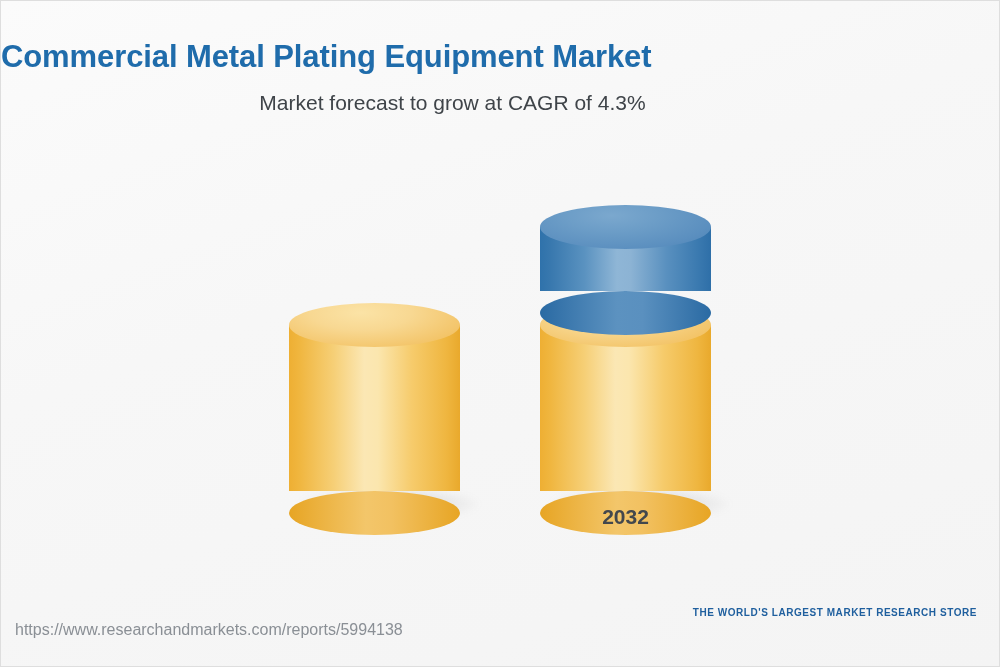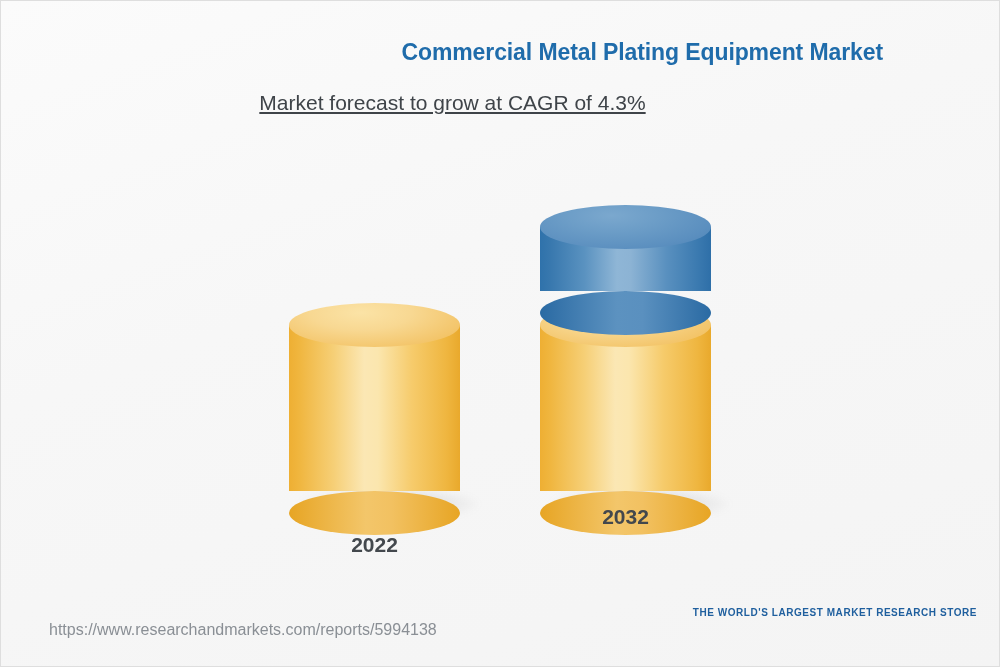--- a/index.html
+++ b/index.html
@@ -19,36 +19,35 @@
     background: linear-gradient(160deg, #fbfbfb 0%, #f7f7f7 40%, #f4f4f4 100%);
     overflow: hidden;
   }
 
   
   .title {
     position: absolute;
     left: 0;
     top: 38px;
     width: 882px;
-    text-align: right;
-    font-size: 23px;
+    text-align: left;
+    font-size: 31px;
     font-weight: bold;
     color: #1f6cab;
     letter-spacing: -0.1px;
   }
   .subtitle {
     position: absolute;
     left: 0;
     top: 90px;
     width: 903px;
     text-align: center;
     font-size: 21px;
     font-weight: normal;
     color: #3f4449;
-    text-decoration: underline;
   }
 
   
   .plot {
     position: absolute;
     left: 0;
     top: 0;
     width: 1000px;
     height: 600px;
   }
@@ -139,21 +138,21 @@
   .bar-shadow {
     position: absolute;
     border-radius: 50%;
     background: radial-gradient(ellipse at 50% 50%, rgba(90,90,90,0.20) 0%, rgba(120,120,120,0.10) 48%, rgba(150,150,150,0.0) 74%);
     filter: blur(3px);
   }
 
   
   .footer-url {
     position: absolute;
-    left: 48px;
+    left: 14px;
     top: 620px;
     font-size: 16px;
     color: #8a8f95;
     white-space: nowrap;
   }
   .logo {
     position: absolute;
     right: 22px;
     top: 600px;
     text-align: right;
@@ -192,21 +191,20 @@
 
 
       <div class="bar-shadow" style="left:10px; top:486px; width:180px; height:34px;"></div>
 
       <div class="cyl" style="left:0px; top:302px; width:171px; height:210px;">
         <div class="cyl-bottom y-bottom" style="top:188px; height:44px;"></div>
         <div class="cyl-body y-body" style="top:22px; bottom:22px;"></div>
         <div class="cyl-top y-top" style="top:0px; height:44px;"></div>
       </div>
 
-      <div class="cat-label" style="top:532px;">2022</div>
     </div>
 
     <div class="bar-group" style="left:539px; width:171px; height:600px;">
 
 
       <div class="bar-shadow" style="left:10px; top:486px; width:180px; height:34px;"></div>
 
       <div class="cyl" style="left:0px; top:302px; width:171px; height:210px;">
         <div class="cyl-bottom y-bottom" style="top:188px; height:44px;"></div>
         <div class="cyl-body y-body" style="top:22px; bottom:22px;"></div>

